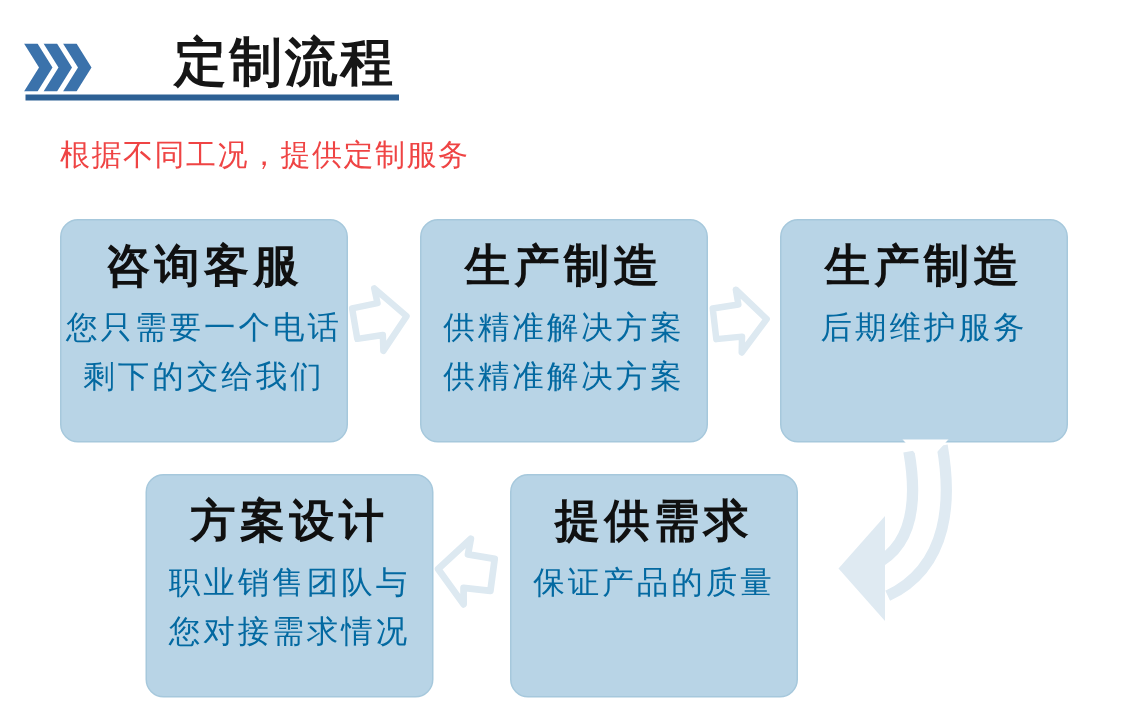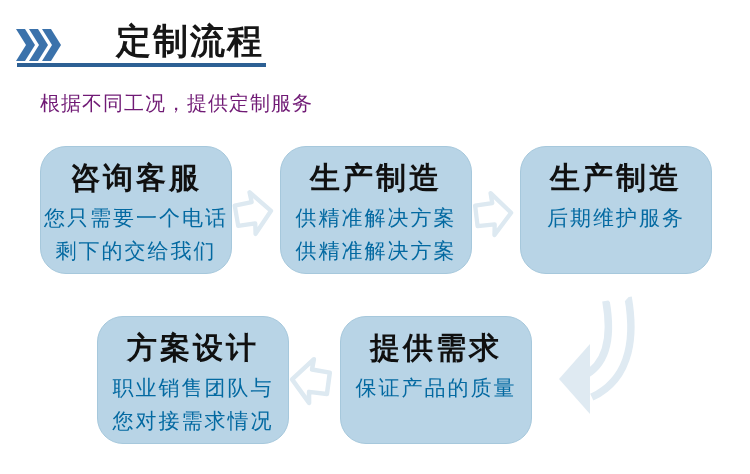--- a/index.html
+++ b/index.html
@@ -10,27 +10,27 @@
   
   .chevrons{position:absolute;left:16px;top:29px;width:46px;height:32px;}
   .page-title{
     position:absolute;left:69px;top:18px;font-size:35px;font-weight:700;
     color:#161616;letter-spacing:2px;white-space:nowrap;margin-left:47px;
   }
   .title-underline{
     position:absolute;left:17px;top:63px;width:249px;height:4px;background:#2d6094;
   }
   .subtitle{
-    position:absolute;left:40px;top:90px;font-size:20px;color:#701a75;
+    position:absolute;left:40px;top:90px;font-size:20px;color:#ef4444;
     letter-spacing:1px;white-space:nowrap;
   }
   
   .step-box{
-    position:absolute;width:192px;height:128px;background:#b8d4e6;
-    border:1px solid #a6c8dc;border-radius:26px;box-sizing:border-box;
+    position:absolute;width:192px;height:149px;background:#b8d4e6;
+    border:1px solid #a6c8dc;border-radius:12px;box-sizing:border-box;
     text-align:center;padding-top:13px;
   }
   .step-title{
     font-size:30px;font-weight:700;color:#101010;letter-spacing:3px;
     line-height:36px;margin:0 0 6px 0;
   }
   .step-line{
     font-family:"DejaVu Serif","Liberation Serif",serif;
     font-size:21px;color:#0369a1;letter-spacing:2px;line-height:33px;
     white-space:nowrap;

